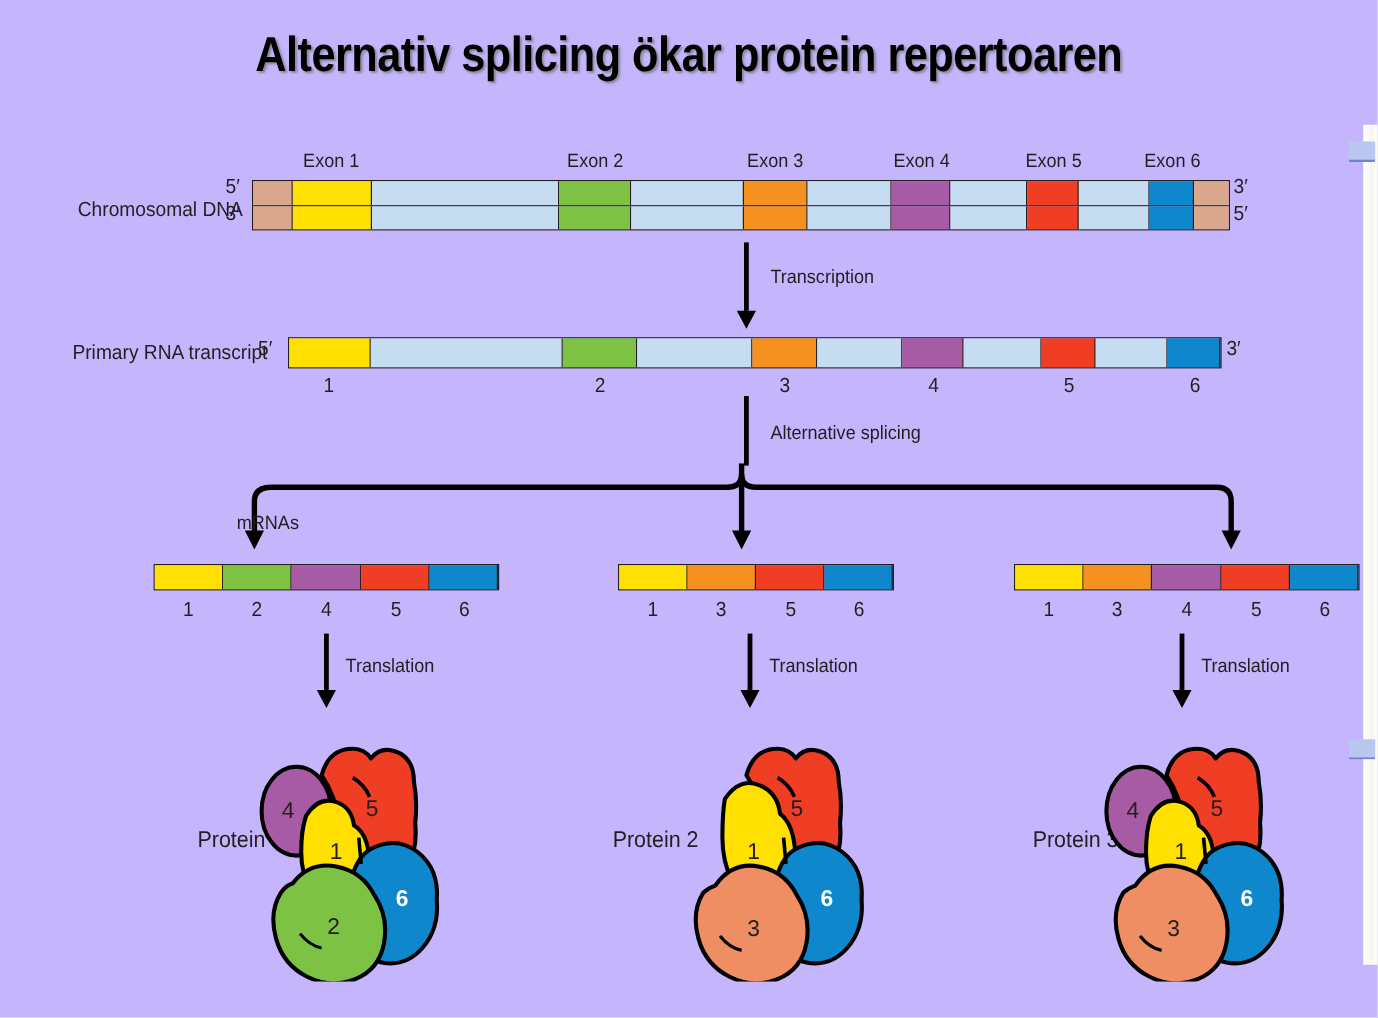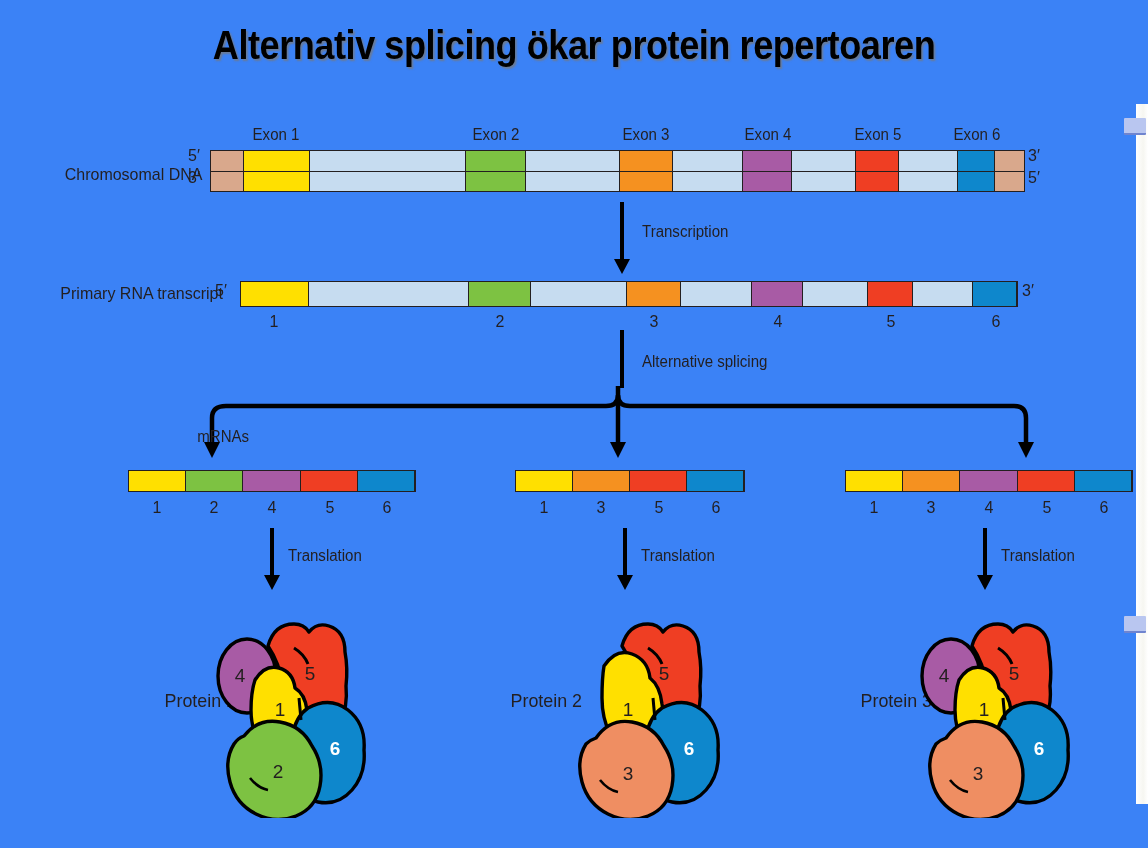--- a/index.html
+++ b/index.html
@@ -3,21 +3,21 @@
 <meta charset="utf-8">
 <style>
   html,body{margin:0;padding:0;}
   body{
     width:1148px;height:848px;
     background:#ffffff;
     font-family:"Liberation Sans", sans-serif;
     overflow:hidden;
     position:relative;
   }
-  #slide{position:absolute;inset:0;background:#3b82f6;}
+  #slide{position:absolute;inset:0;background:#c4b5fd;}
 
   
   #title{
     position:absolute;left:0;top:22px;width:1148px;
     text-align:center;
     font-family:"Liberation Sans", sans-serif;
     font-size:41px;font-weight:bold;
     letter-spacing:-0.5px;
     transform:scaleX(0.88);
     color:#000;

